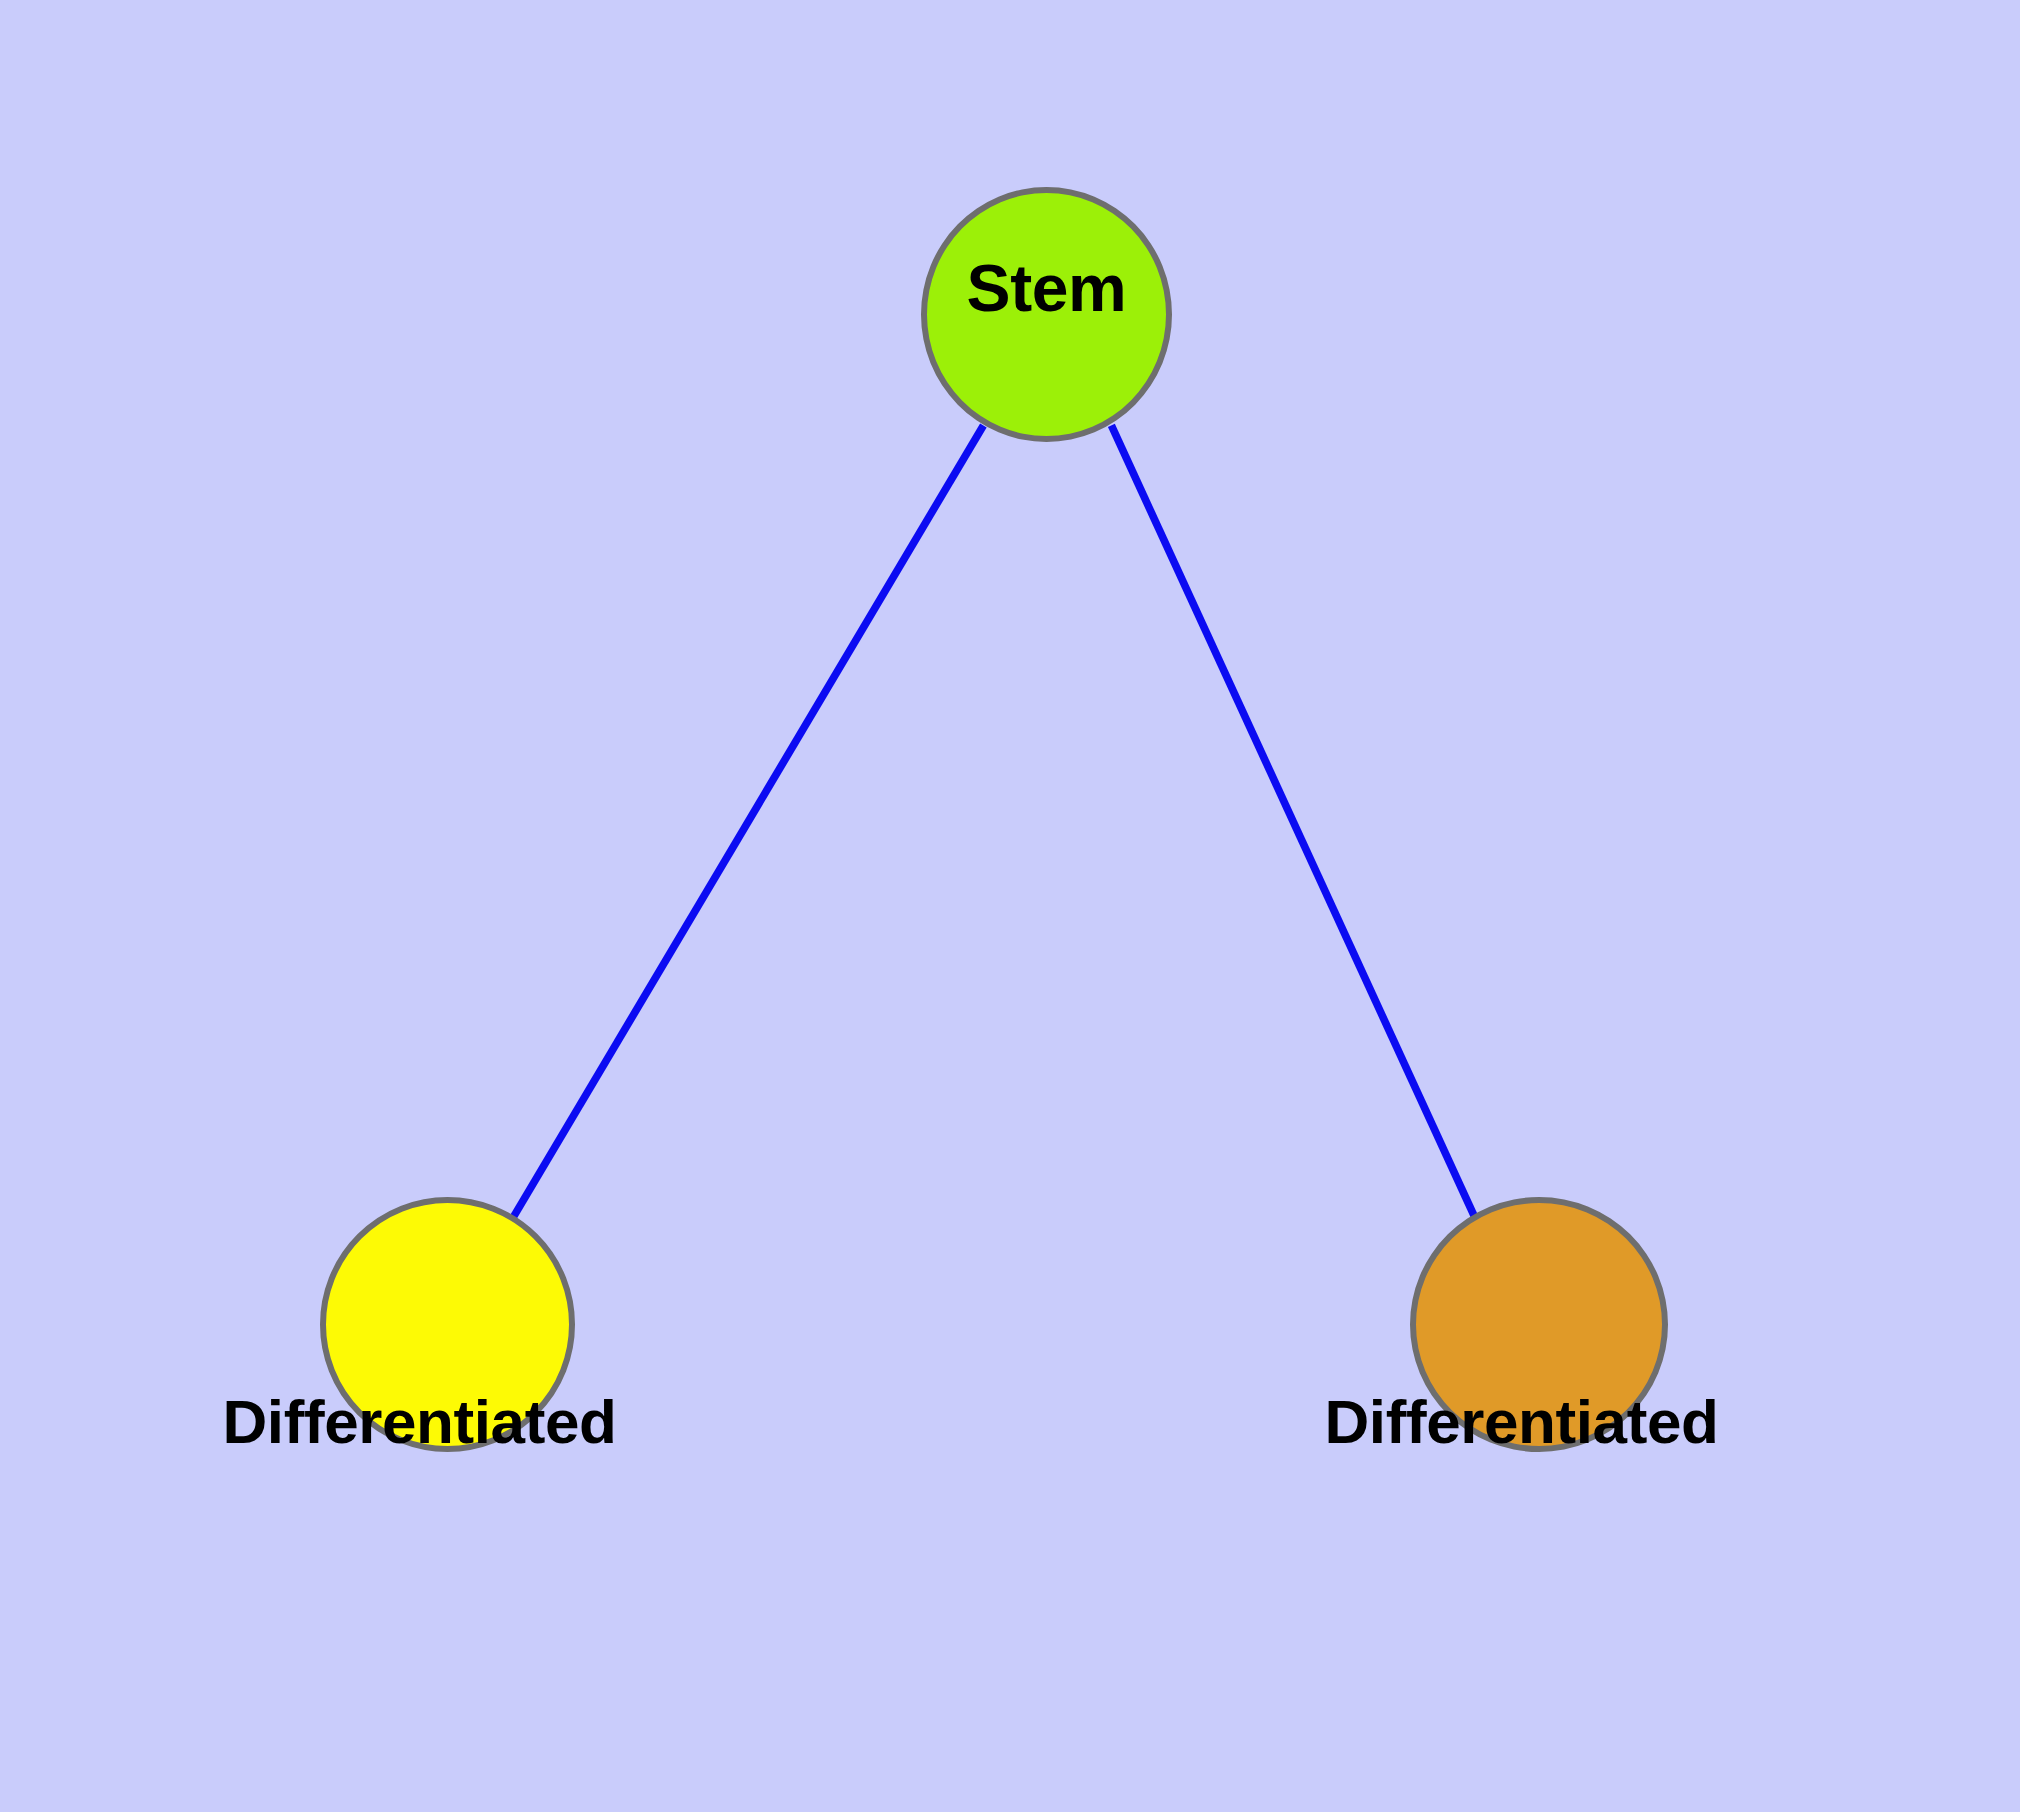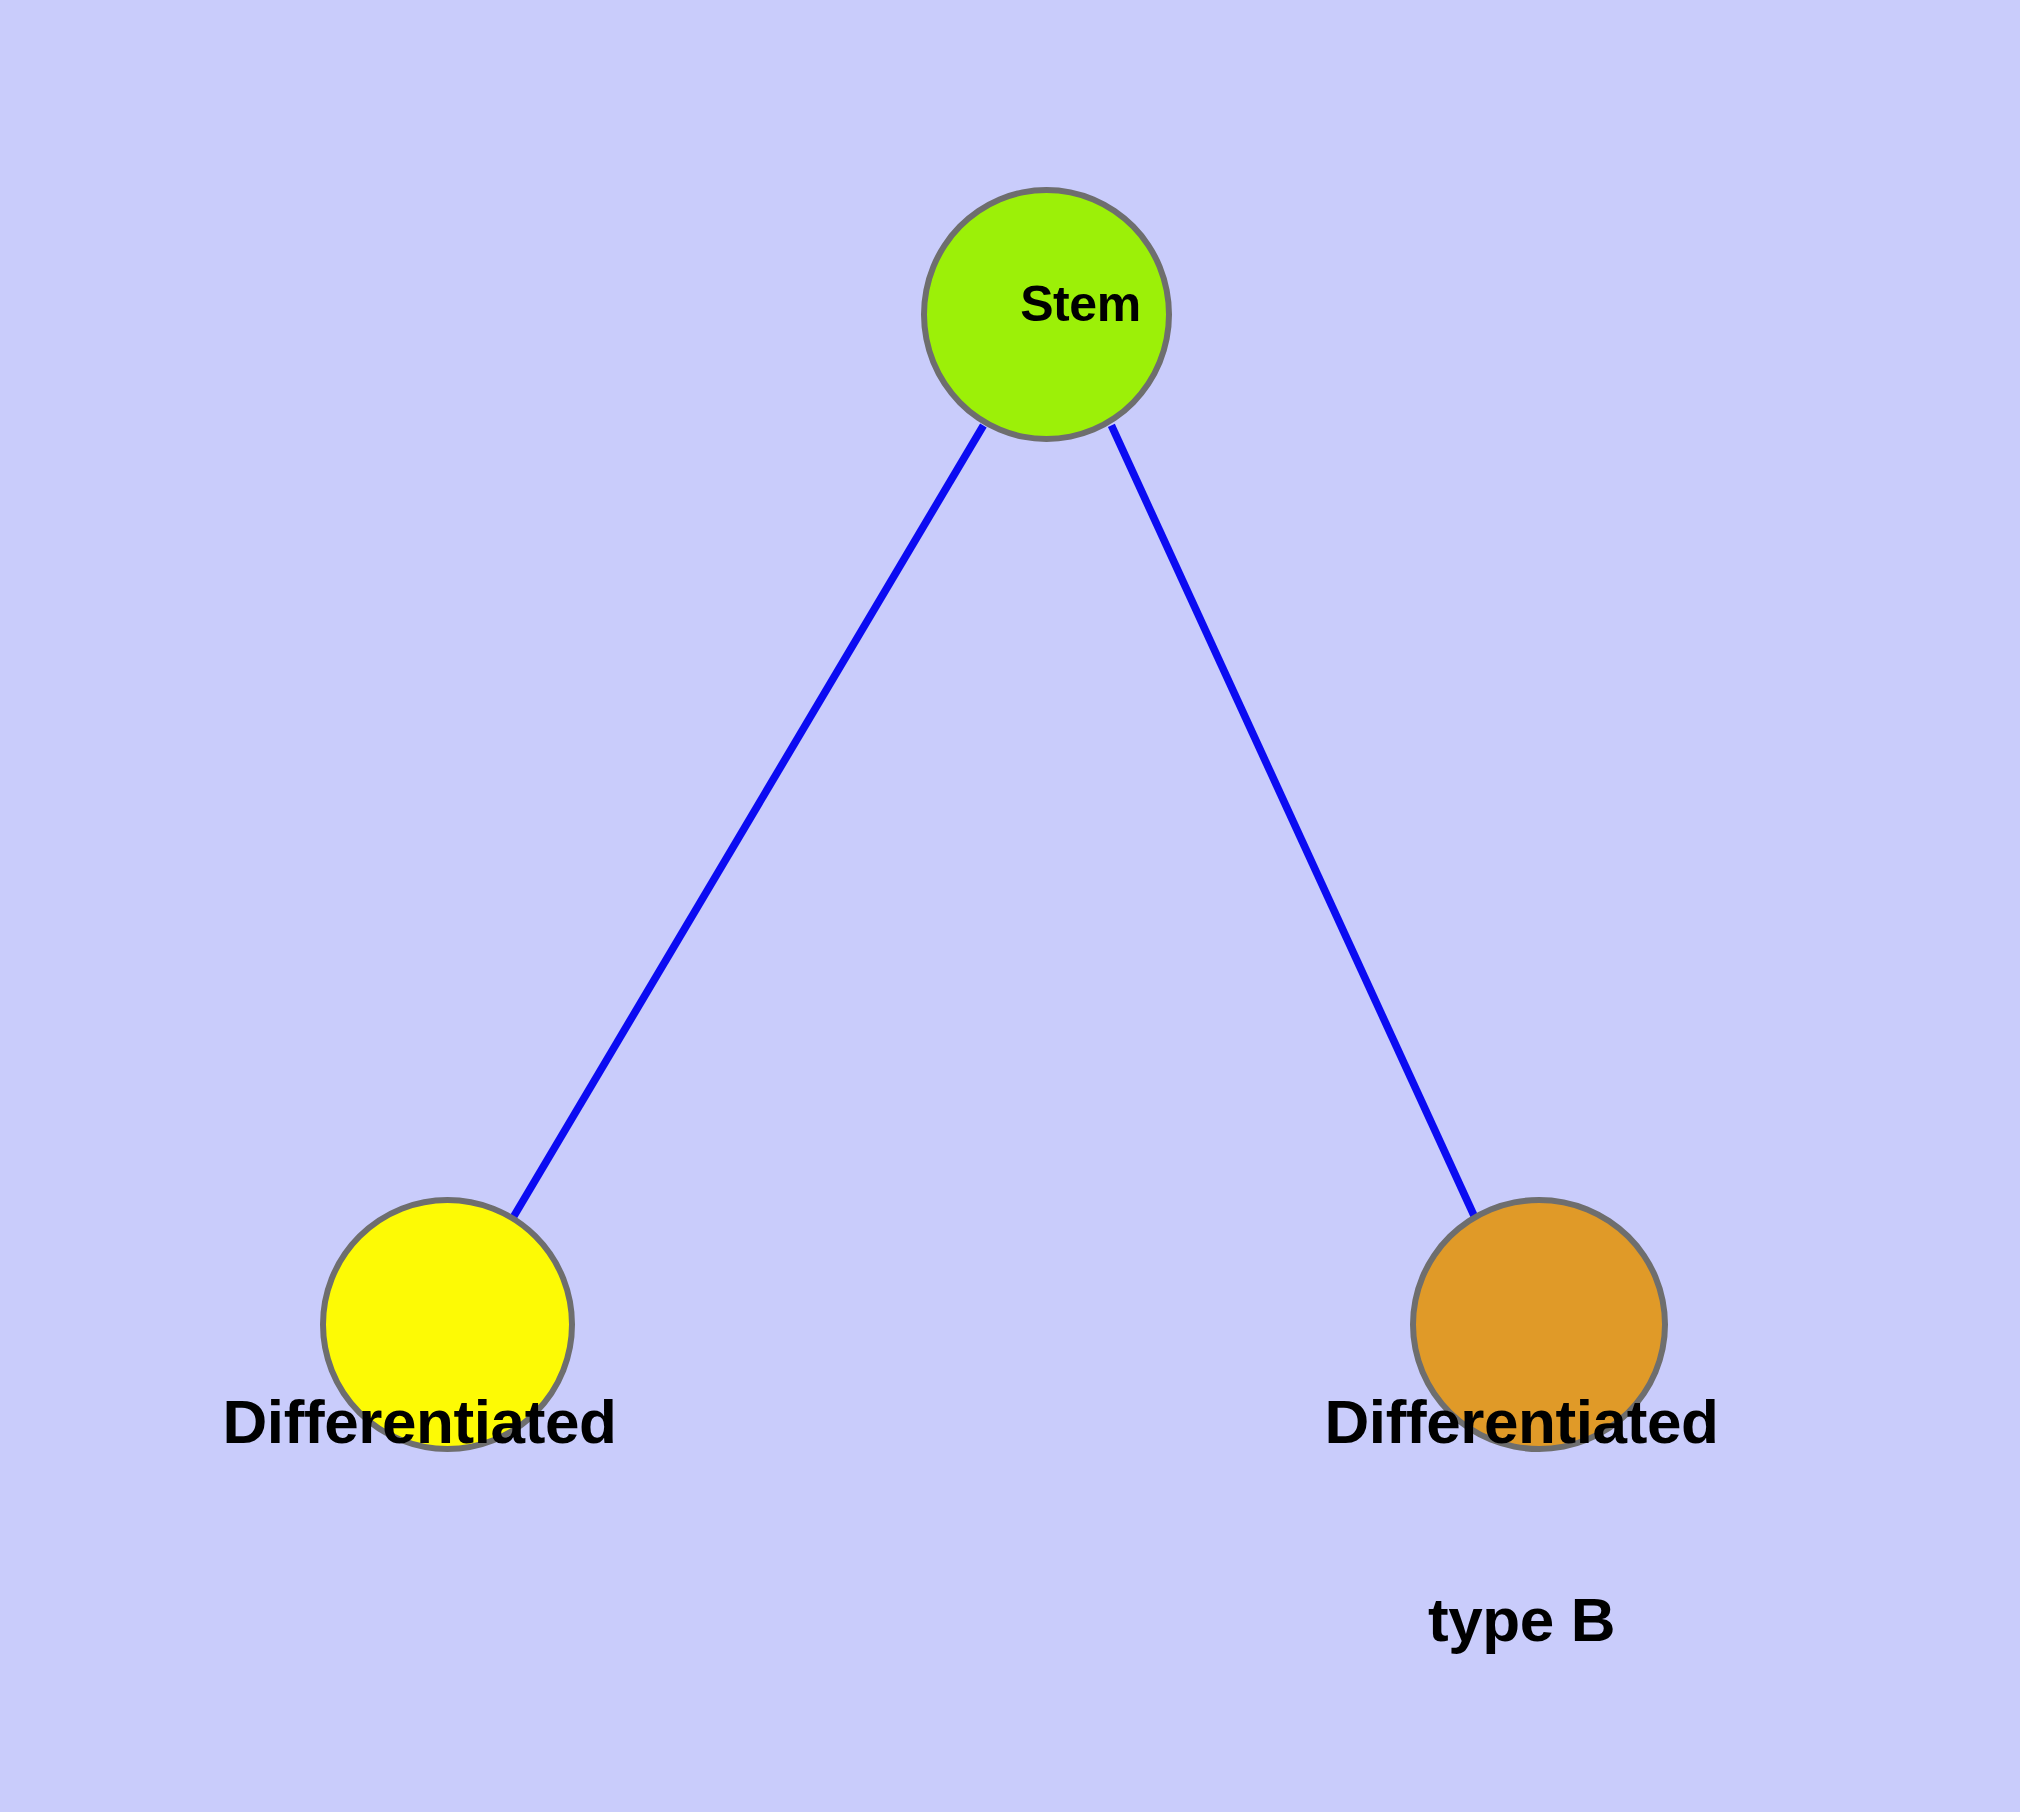--- a/index.html
+++ b/index.html
@@ -49,25 +49,24 @@
   }
   #node-stem {
     left: 921px;
     top: 187px;
     width: 251px;
     height: 255px;
     background: #9cf008;
     border: 6px solid #6e6e6e;
   }
   #label-stem {
-    left: 911px;
+    left: 877px;
     top: 254px;
     width: 339px;
-    font-size: 50px;
-    margin-top: 24px;
+    font-size: 66px;
   }
   #node-diff-a {
     left: 320px;
     top: 1197px;
     width: 255px;
     height: 255px;
     background: #fdfa05;
     border: 6px solid #6e6e6e;
   }
   #label-diff-a {
@@ -108,17 +107,16 @@
   <div class="graph-node" id="node-diff-b"></div>
 
   <div class="node-label" id="label-stem">Stem</div>
 
   <div class="node-label" id="label-diff-a">
     <div>Differentiated</div>
   </div>
 
   <div class="node-label" id="label-diff-b">
     <div>Differentiated</div>
-    <div>type B</div>
   </div>
 
 </div>
 
 
 </body></html>

